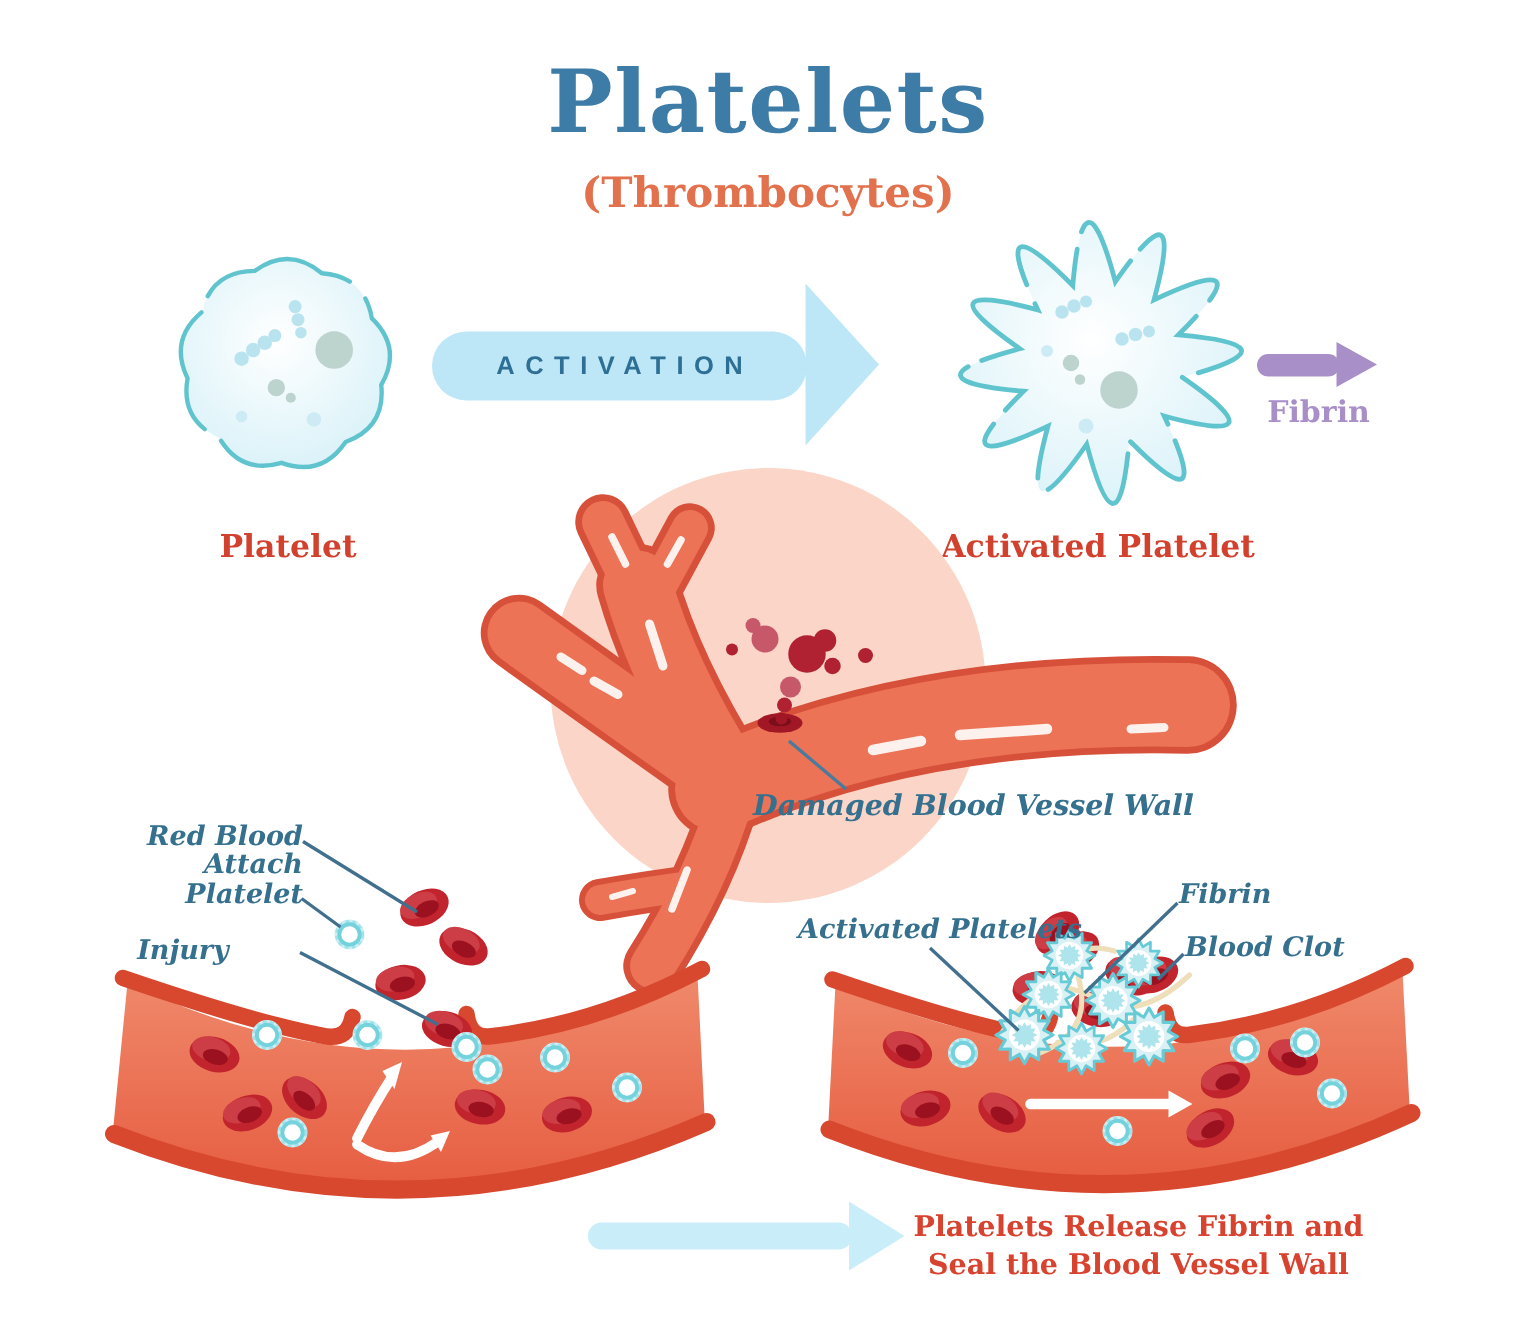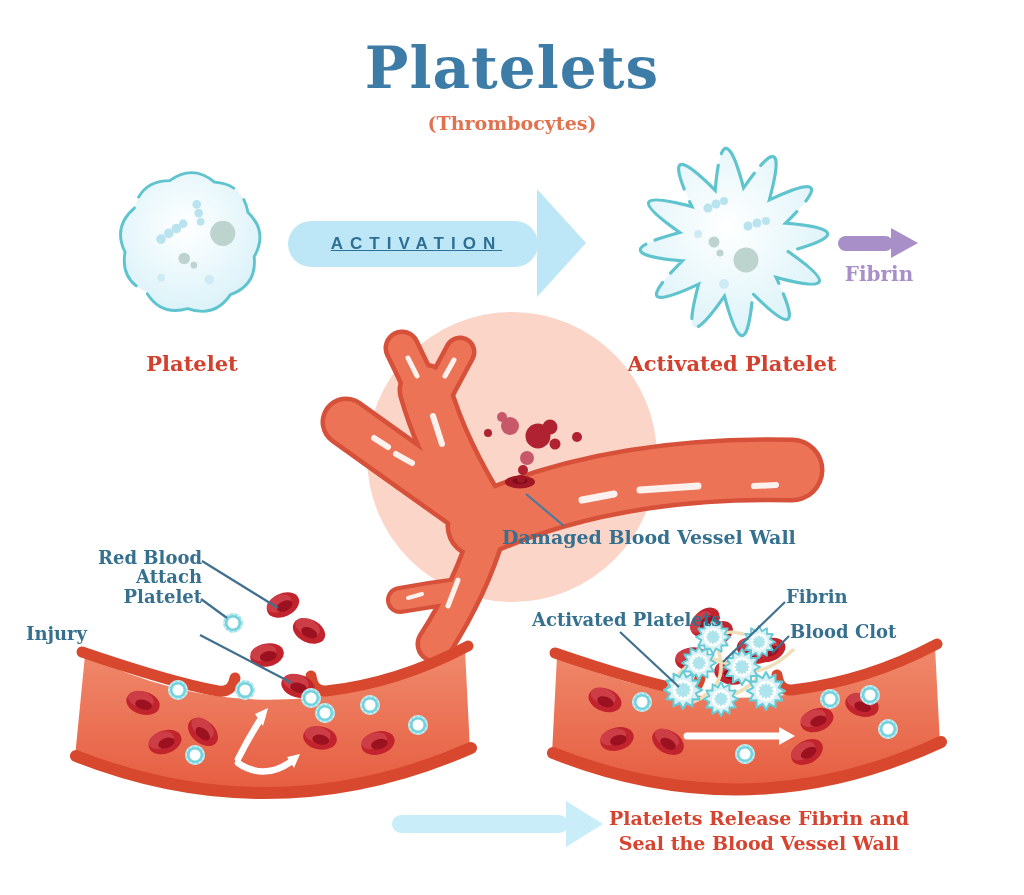--- a/index.html
+++ b/index.html
@@ -19,37 +19,37 @@
     overflow:hidden;font-family:"DejaVu Serif", serif;
   }
   #stage svg{position:absolute;overflow:visible;}
   .abs{position:absolute;}
   .title{
     left:0;right:0;top:34px;text-align:center;
     font-size:58px;font-weight:bold;color:var(--title-blue);letter-spacing:1px;
   }
   .subtitle{
     left:0;right:0;top:112px;text-align:center;
-    font-size:19px;font-weight:bold;color:var(--subtitle-orange);
+    font-size:28px;font-weight:bold;color:var(--subtitle-orange);
   }
   .red-label{font-size:21px;font-weight:bold;color:var(--label-red);text-align:center;}
-  .blue-label{font-size:18px;font-weight:bold;color:var(--label-blue);line-height:1.05;}
+  .blue-label{font-size:18px;font-weight:bold;color:var(--label-blue);line-height:1.05;font-style:italic;}
   .caption{
     font-size:19px;font-weight:bold;color:var(--caption-red);
     text-align:center;line-height:1.3;
   }
   
   .act-body{
     left:288px;top:221px;width:250px;height:46px;border-radius:23px;
     background:var(--arrow-light-blue);
     display:flex;align-items:center;justify-content:center;
   }
   .act-text{
     font-family:"Liberation Sans", sans-serif;font-size:17px;font-weight:bold;
-    letter-spacing:7px;color:var(--activation-text);padding-left:7px;text-decoration:underline;
+    letter-spacing:7px;color:var(--activation-text);padding-left:7px;
   }
   .act-head{
     left:537px;top:189px;width:0;height:0;
     border-top:54px solid transparent;border-bottom:54px solid transparent;
     border-left:49px solid var(--arrow-light-blue);
   }
   
   .fib-body{left:838px;top:236px;width:55px;height:15px;border-radius:8px;background:var(--fibrin-purple);}
   .fib-head{
     left:891px;top:228px;width:0;height:0;
@@ -254,21 +254,21 @@
     </g>
 
     <g stroke="#41708f" stroke-width="2.2">
       <line x1="134" y1="9" x2="210" y2="56"></line>
       <line x1="133" y1="47" x2="159" y2="66"></line>
       <line x1="132" y1="83" x2="224" y2="131"></line>
     </g>
   </svg>
   <div class="abs blue-label" style="left:42px;top:549px;width:160px;text-align:right">Red Blood Attach</div>
   <div class="abs blue-label" style="left:42px;top:588px;width:160px;text-align:right">Platelet</div>
-  <div class="abs blue-label" style="left:26px;top:625px;width:160px;text-align:left">Injury</div>
+  <div class="abs blue-label" style="left:42px;top:625px;width:160px;text-align:center">Injury</div>
 
   <div class="abs flow-body"></div>
   <div class="abs flow-head"></div>
 
   <svg style="left:545px;top:552px" width="402" height="252" viewBox="0 0 402 252">
     <defs>
       <linearGradient id="gVesR" x1="0" y1="0" x2="0" y2="1">
         <stop offset="0%" stop-color="#f0896b"></stop>
         <stop offset="100%" stop-color="#e65c40"></stop>
       </linearGradient>

